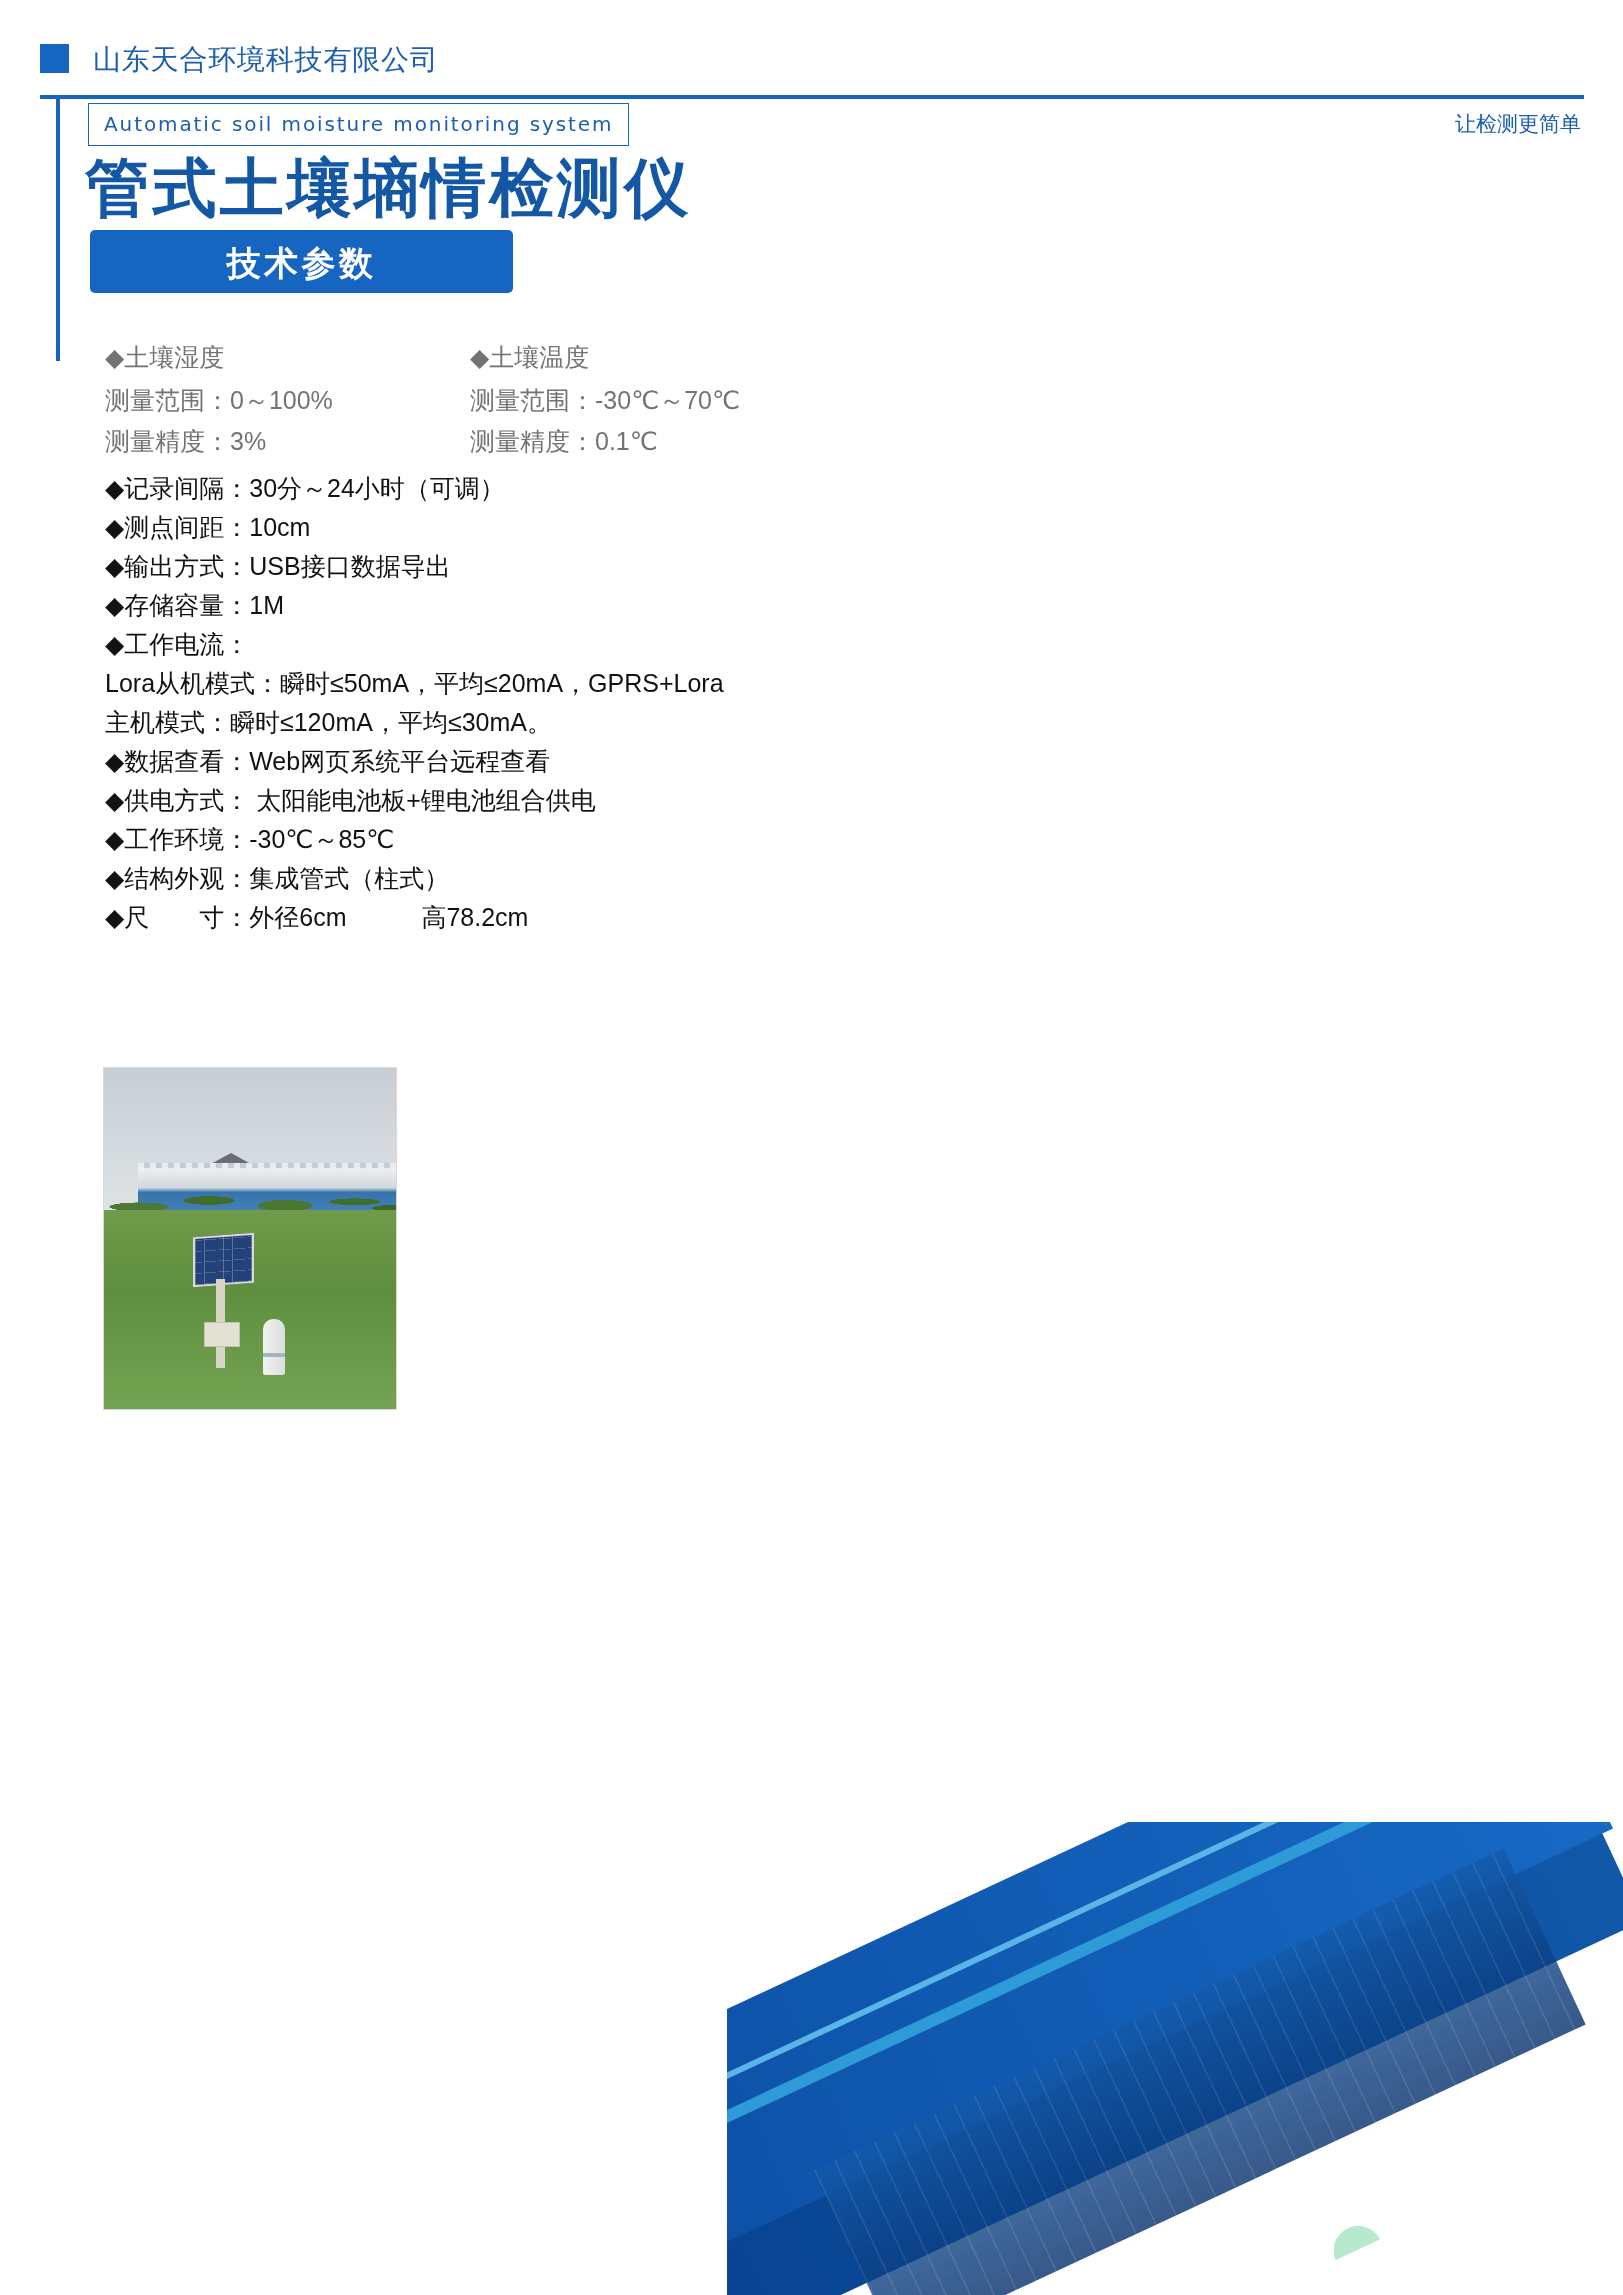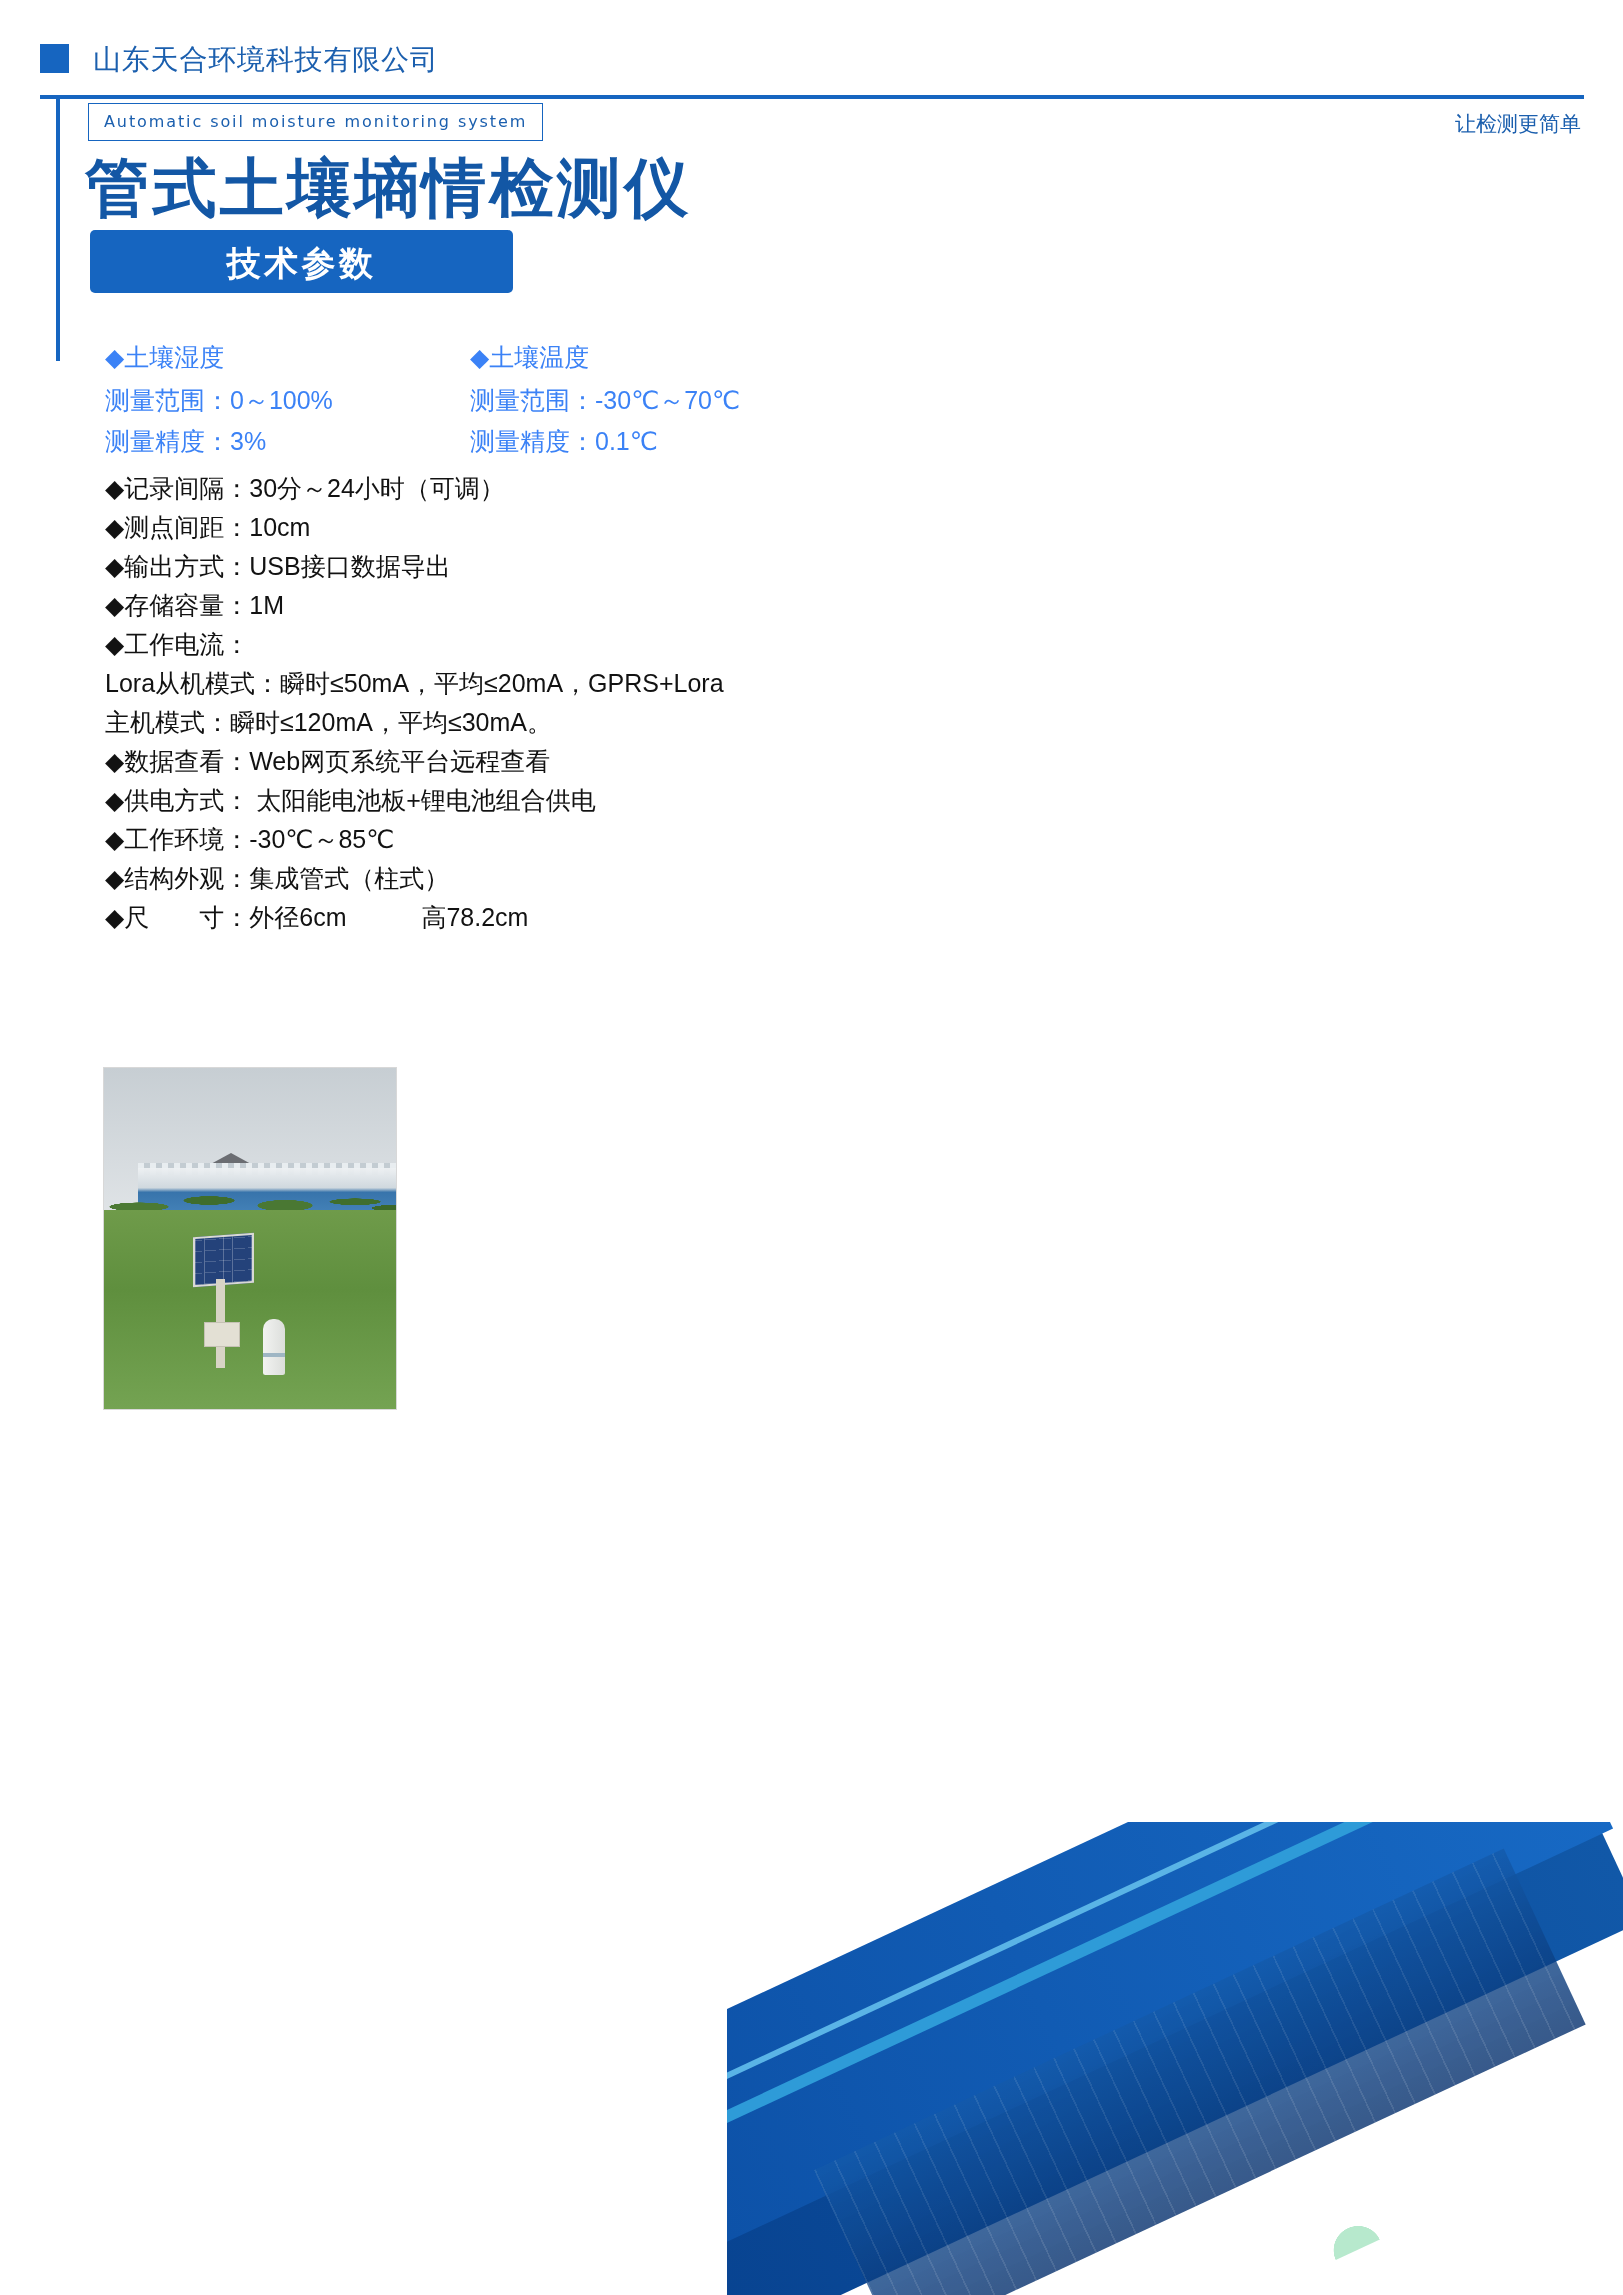--- a/index.html
+++ b/index.html
@@ -67,21 +67,21 @@
     background: #1665c0;
   }
 
   
   .en-title-box {
     position: absolute;
     left: 88px;
     top: 103px;
     border: 1.7px solid #1665c0;
     padding: 7.6px 15px 9.3px 15px;
-    font-size: 16px;
+    font-size: 20px;
     letter-spacing: 1.9px;
     color: #1b5fae;
     white-space: nowrap;
     font-family: "DejaVu Sans", sans-serif;
   }
   .cn-title {
     position: absolute;
     left: 85px;
     top: 145px;
     font-size: 64px;
@@ -113,21 +113,21 @@
     letter-spacing: 3.4px;
   }
 
   
   .spec-area {
     position: absolute;
     left: 105px;
     top: 338px;
     width: 1184px;
     font-size: 25px;
-    color: #3b82f6;
+    color: #737373;
     line-height: 1.52;
   }
   .twocol {
     position: relative;
     height: 101px;
   }
   .col {
     position: absolute;
     top: 0;
   }

